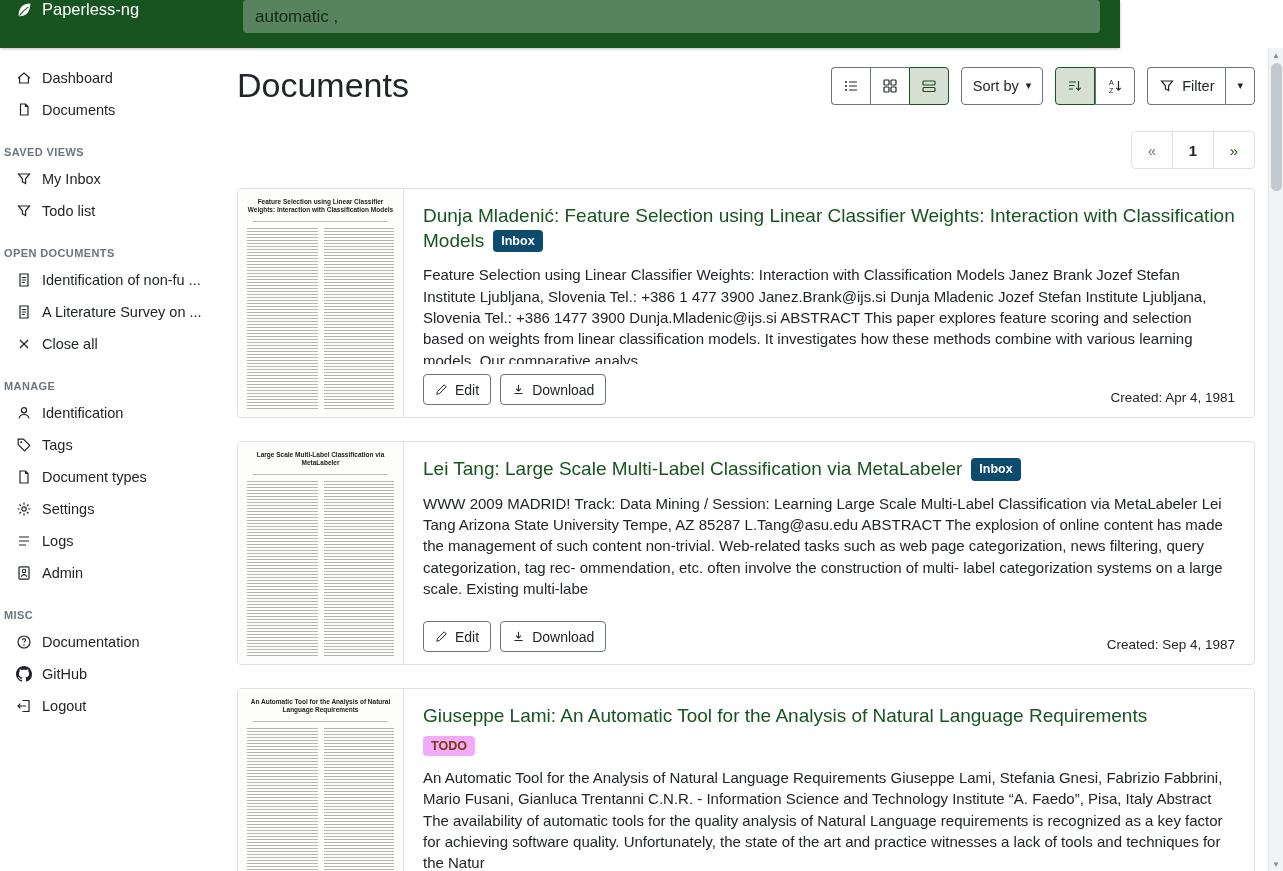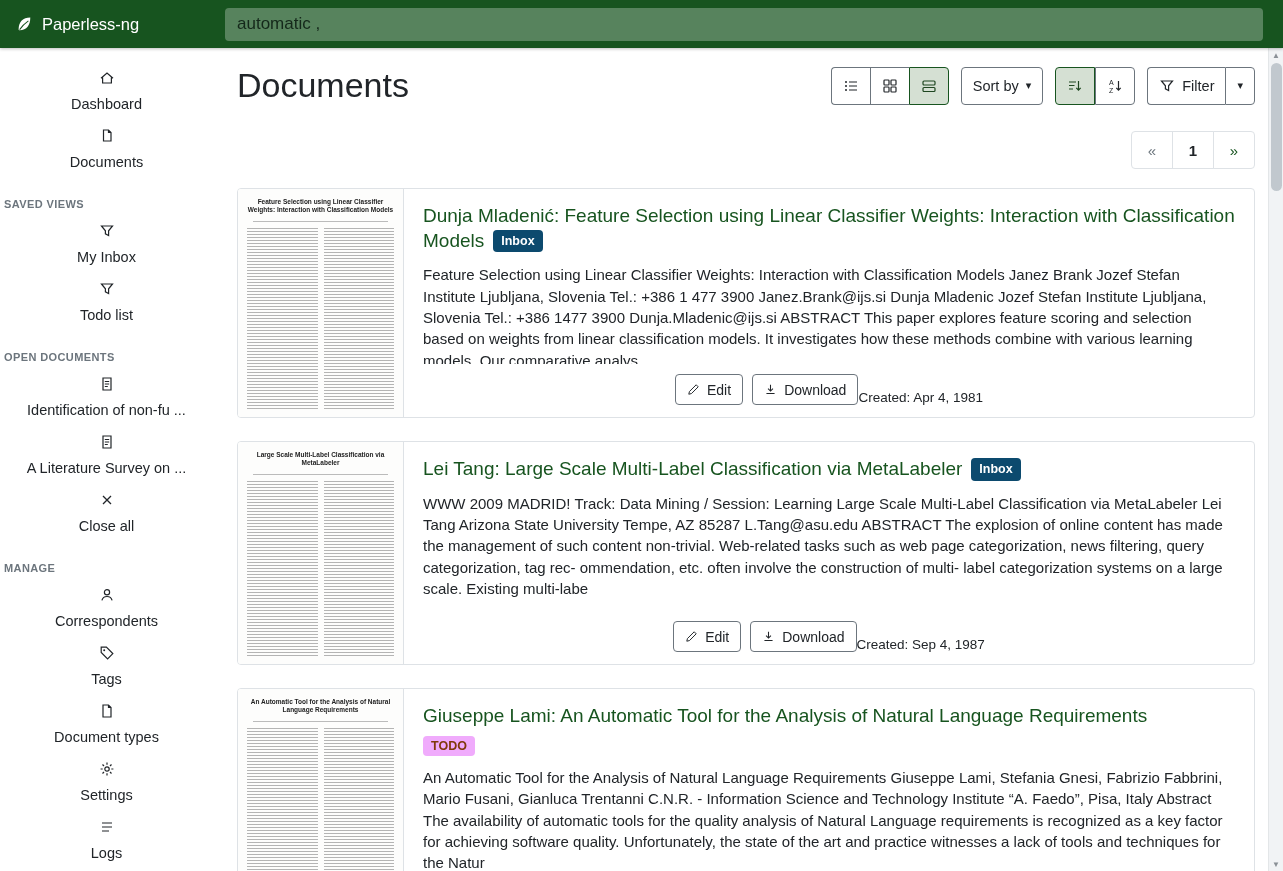--- a/index.html
+++ b/index.html
@@ -1,35 +1,35 @@
 <!DOCTYPE html>
 <html><head>
 <meta charset="utf-8">
 <style>
   * { box-sizing: border-box; margin: 0; padding: 0; }
   html,body { width:1283px; height:871px; overflow:hidden; background:#fff;
     font-family:"Liberation Sans", sans-serif; color:#212529; }
 
   
-  .topbar { position:absolute; top:0; left:0; width:1283px; height:48px;
-    background:#17541f; display:flex; align-items:center; z-index:10;
-    box-shadow:0 1px 3px rgba(0,0,0,.25); }
+  .topbar { position:absolute; top:0; left:0; width:1120px; height:48px;
+    background:#17541f; display:flex; align-items:flex-start; z-index:10;
+    box-shadow:0 1px 3px rgba(0,0,0,.25);gap:18px; }
   .brand { width:213px; min-width:213px; display:flex; align-items:center; gap:9px;
     padding-left:15px; color:#fff; font-size:16.5px; }
   .brand svg { width:18px; height:18px; }
   .searchwrap { flex:1; padding:0 20px 0 12px; }
   .search-input { width:100%; height:33px; border:none; border-radius:4px;
     background:rgba(255,255,255,.28); padding:0 12px; font-size:17px;
     color:#14281a; font-family:"Liberation Sans", sans-serif; outline:none; }
 
   
   .app { position:absolute; top:48px; left:0; right:0; bottom:0; display:flex; }
   .sidebar { width:213px; min-width:213px; background:#fff; padding-top:14px; overflow:hidden; }
   .nav-item { display:flex; align-items:center; gap:10px; padding:8px 16px;
-    font-size:14.5px; color:#212529; cursor:pointer; white-space:nowrap;flex-direction:column; }
+    font-size:14.5px; color:#212529; cursor:pointer; white-space:nowrap; }
   .nav-item .icn { width:16px; height:16px; color:#212529; flex:0 0 16px; }
   .icn svg { width:16px; height:16px; display:block; }
   .section-title { padding:20px 4px 5px; font-size:11px; color:#6c757d;
     font-weight:700; letter-spacing:.4px; }
 
   .main { flex:1; padding:18px 13px 0 24px; overflow:hidden; position:relative; }
 
   
   .headrow { display:flex; align-items:center; justify-content:space-between; padding-right:15px; }
   h1 { font-size:34px; font-weight:400; color:#212529; }
@@ -73,21 +73,21 @@
   .titleline { flex-shrink:0; line-height:1.3; }
   .doc-title { color:#17541f; font-size:19px; font-weight:400; text-decoration:none; cursor:pointer; }
   .badge { display:inline-block; font-size:12.5px; font-weight:700; border-radius:4px;
     padding:3px 8px 3.5px; vertical-align:2px; margin-left:9px; cursor:pointer; }
   .badge-inbox { background:#0c4a6e; color:#fff; }
   .badge-todo  { background:#f0abfc; color:#81380b; margin-left:0; margin-top:7px; }
   .badge-row { flex-shrink:0; }
   .excerpt { margin-top:11px; font-size:15px; line-height:1.42; color:#212529;
     overflow:hidden; min-height:0; }
   .card-foot { margin-top:auto; padding-top:10px; display:flex; align-items:flex-end;
-    justify-content:center; flex-shrink:0; }
+    justify-content:space-between; flex-shrink:0; }
   .actions { display:flex; gap:9px; }
   .btn-sm { height:31px; background:#fff; border:1px solid #6c757d; border-radius:4px;
     color:#212529; display:inline-flex; align-items:center; gap:7px; padding:0 11px;
     font-size:14px; cursor:pointer; font-family:"Liberation Sans", sans-serif; }
   .btn-sm svg { width:13px; height:13px; }
   .created { font-size:13.5px; color:#212529; }
 
   
   .scrollbar { position:absolute; top:48px; right:0; bottom:0; width:15px;
     background:#f1f3f5; border-left:1px solid #e3e6e8; z-index:9; }
@@ -181,21 +181,21 @@
     </div>
 
     <div class="section-title">MANAGE</div>
     <div class="nav-item">
       <span class="icn">
           <svg viewBox="0 0 16 16">
             <circle cx="8" cy="5.2" r="2.6" fill="none" stroke="currentColor" stroke-width="1.2"></circle>
             <path d="M2.9 13.4c.7-2.7 2.7-3.9 5.1-3.9s4.4 1.2 5.1 3.9" fill="none" stroke="currentColor" stroke-width="1.2"></path>
           </svg>
         </span>
-      <span>Correspondents</span>
+      <span>Identification</span>
     </div>
     <div class="nav-item">
       <span class="icn">
           <svg viewBox="0 0 16 16">
             <path d="M2.2 2.2h5.2l6.4 6.4-5.2 5.2-6.4-6.4z" fill="none" stroke="currentColor" stroke-width="1.2"></path>
             <circle cx="5.2" cy="5.2" r="1" fill="currentColor"></circle>
           </svg>
         </span>
       <span>Tags</span>
     </div>

